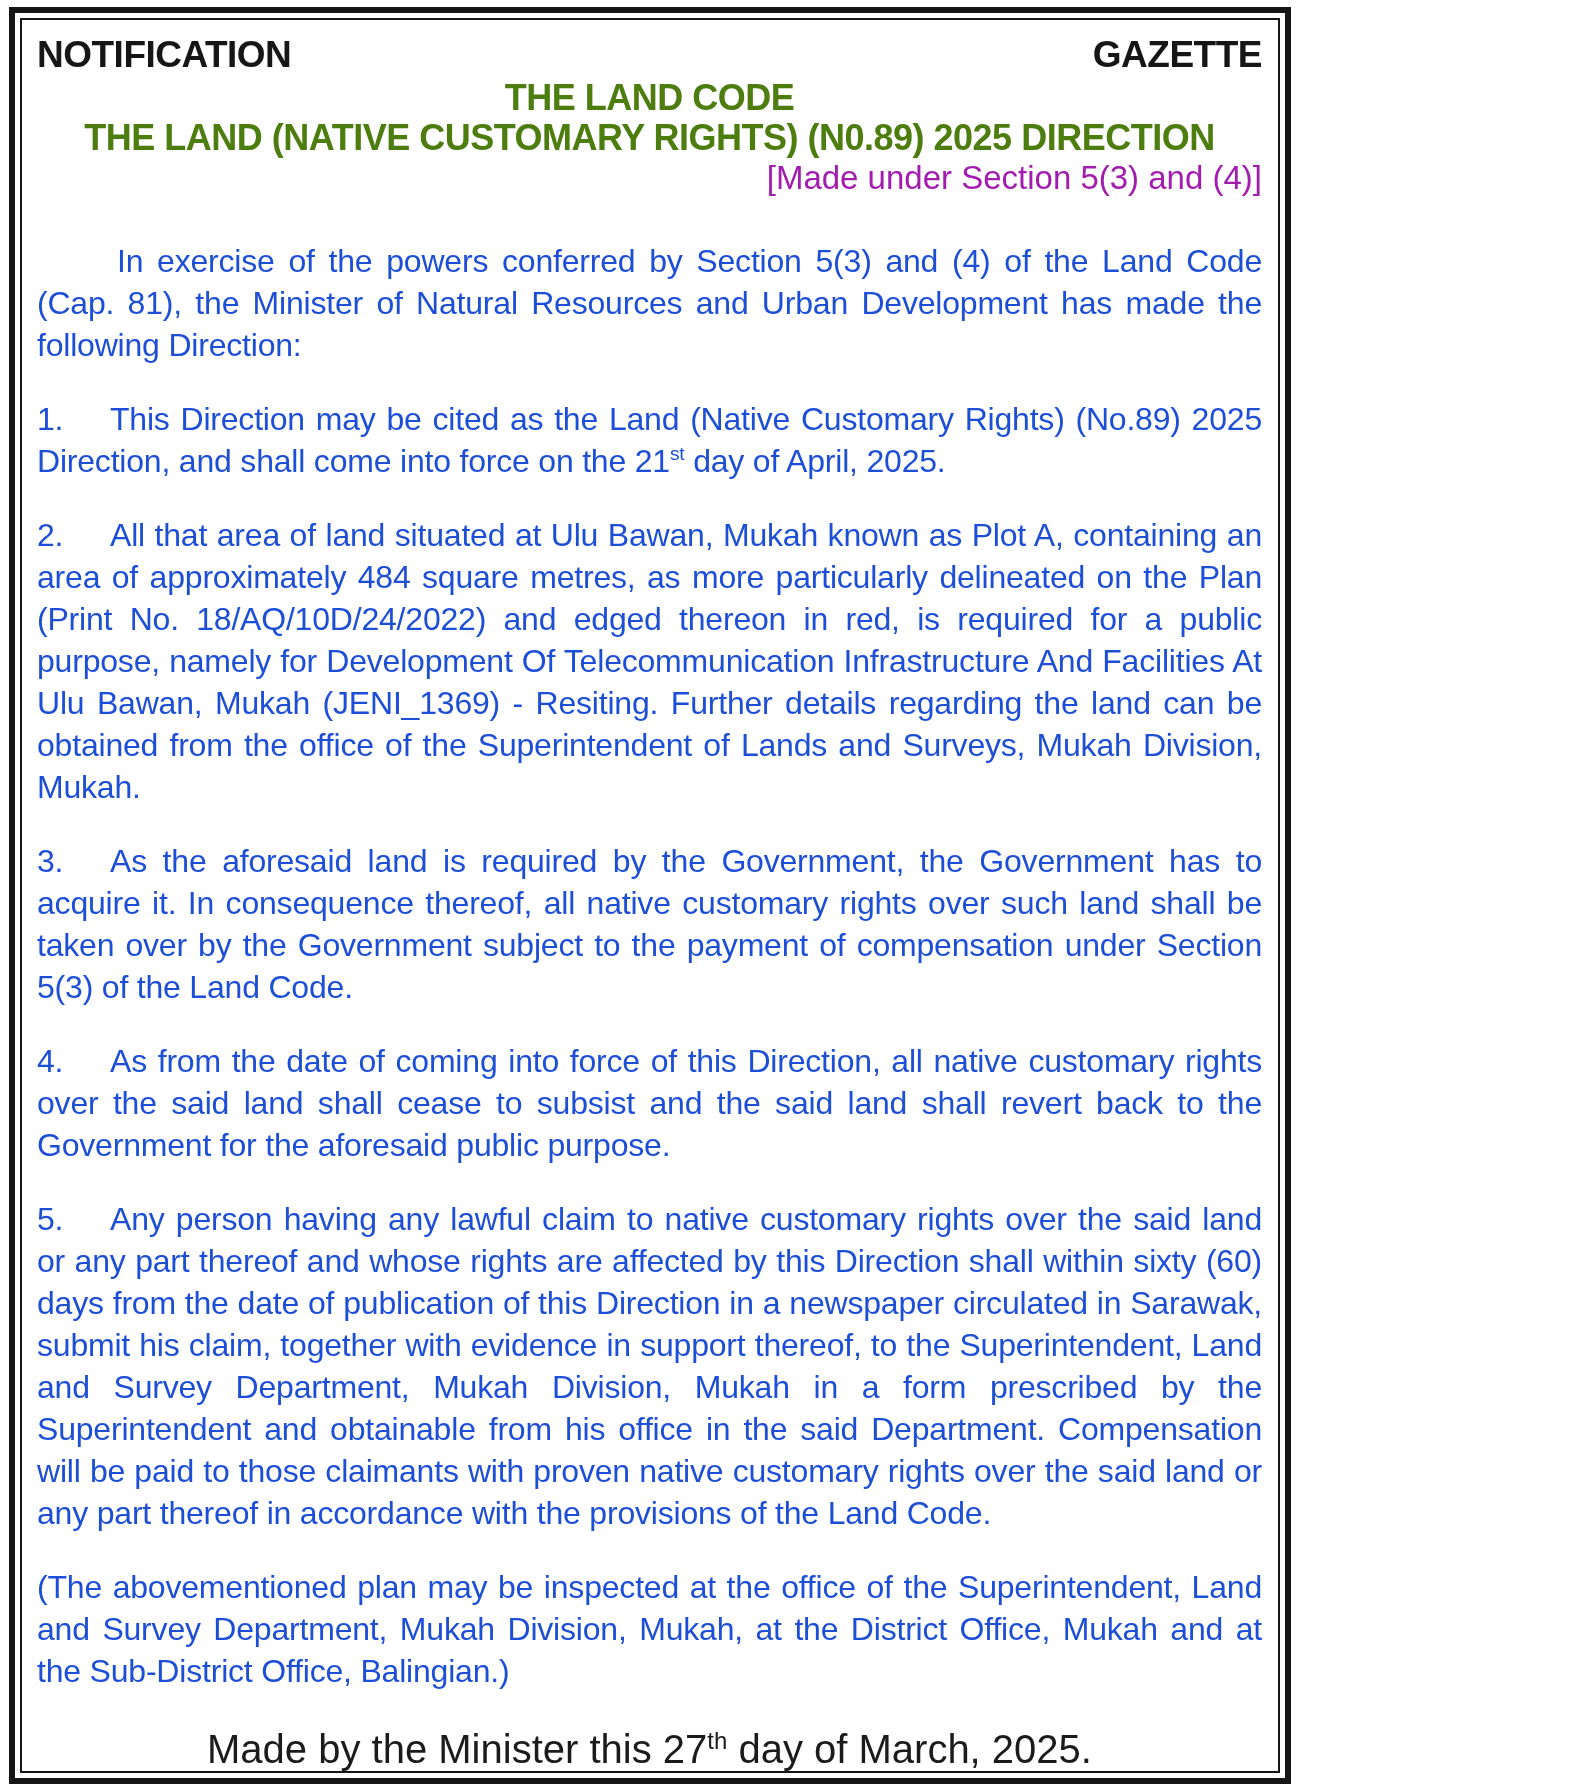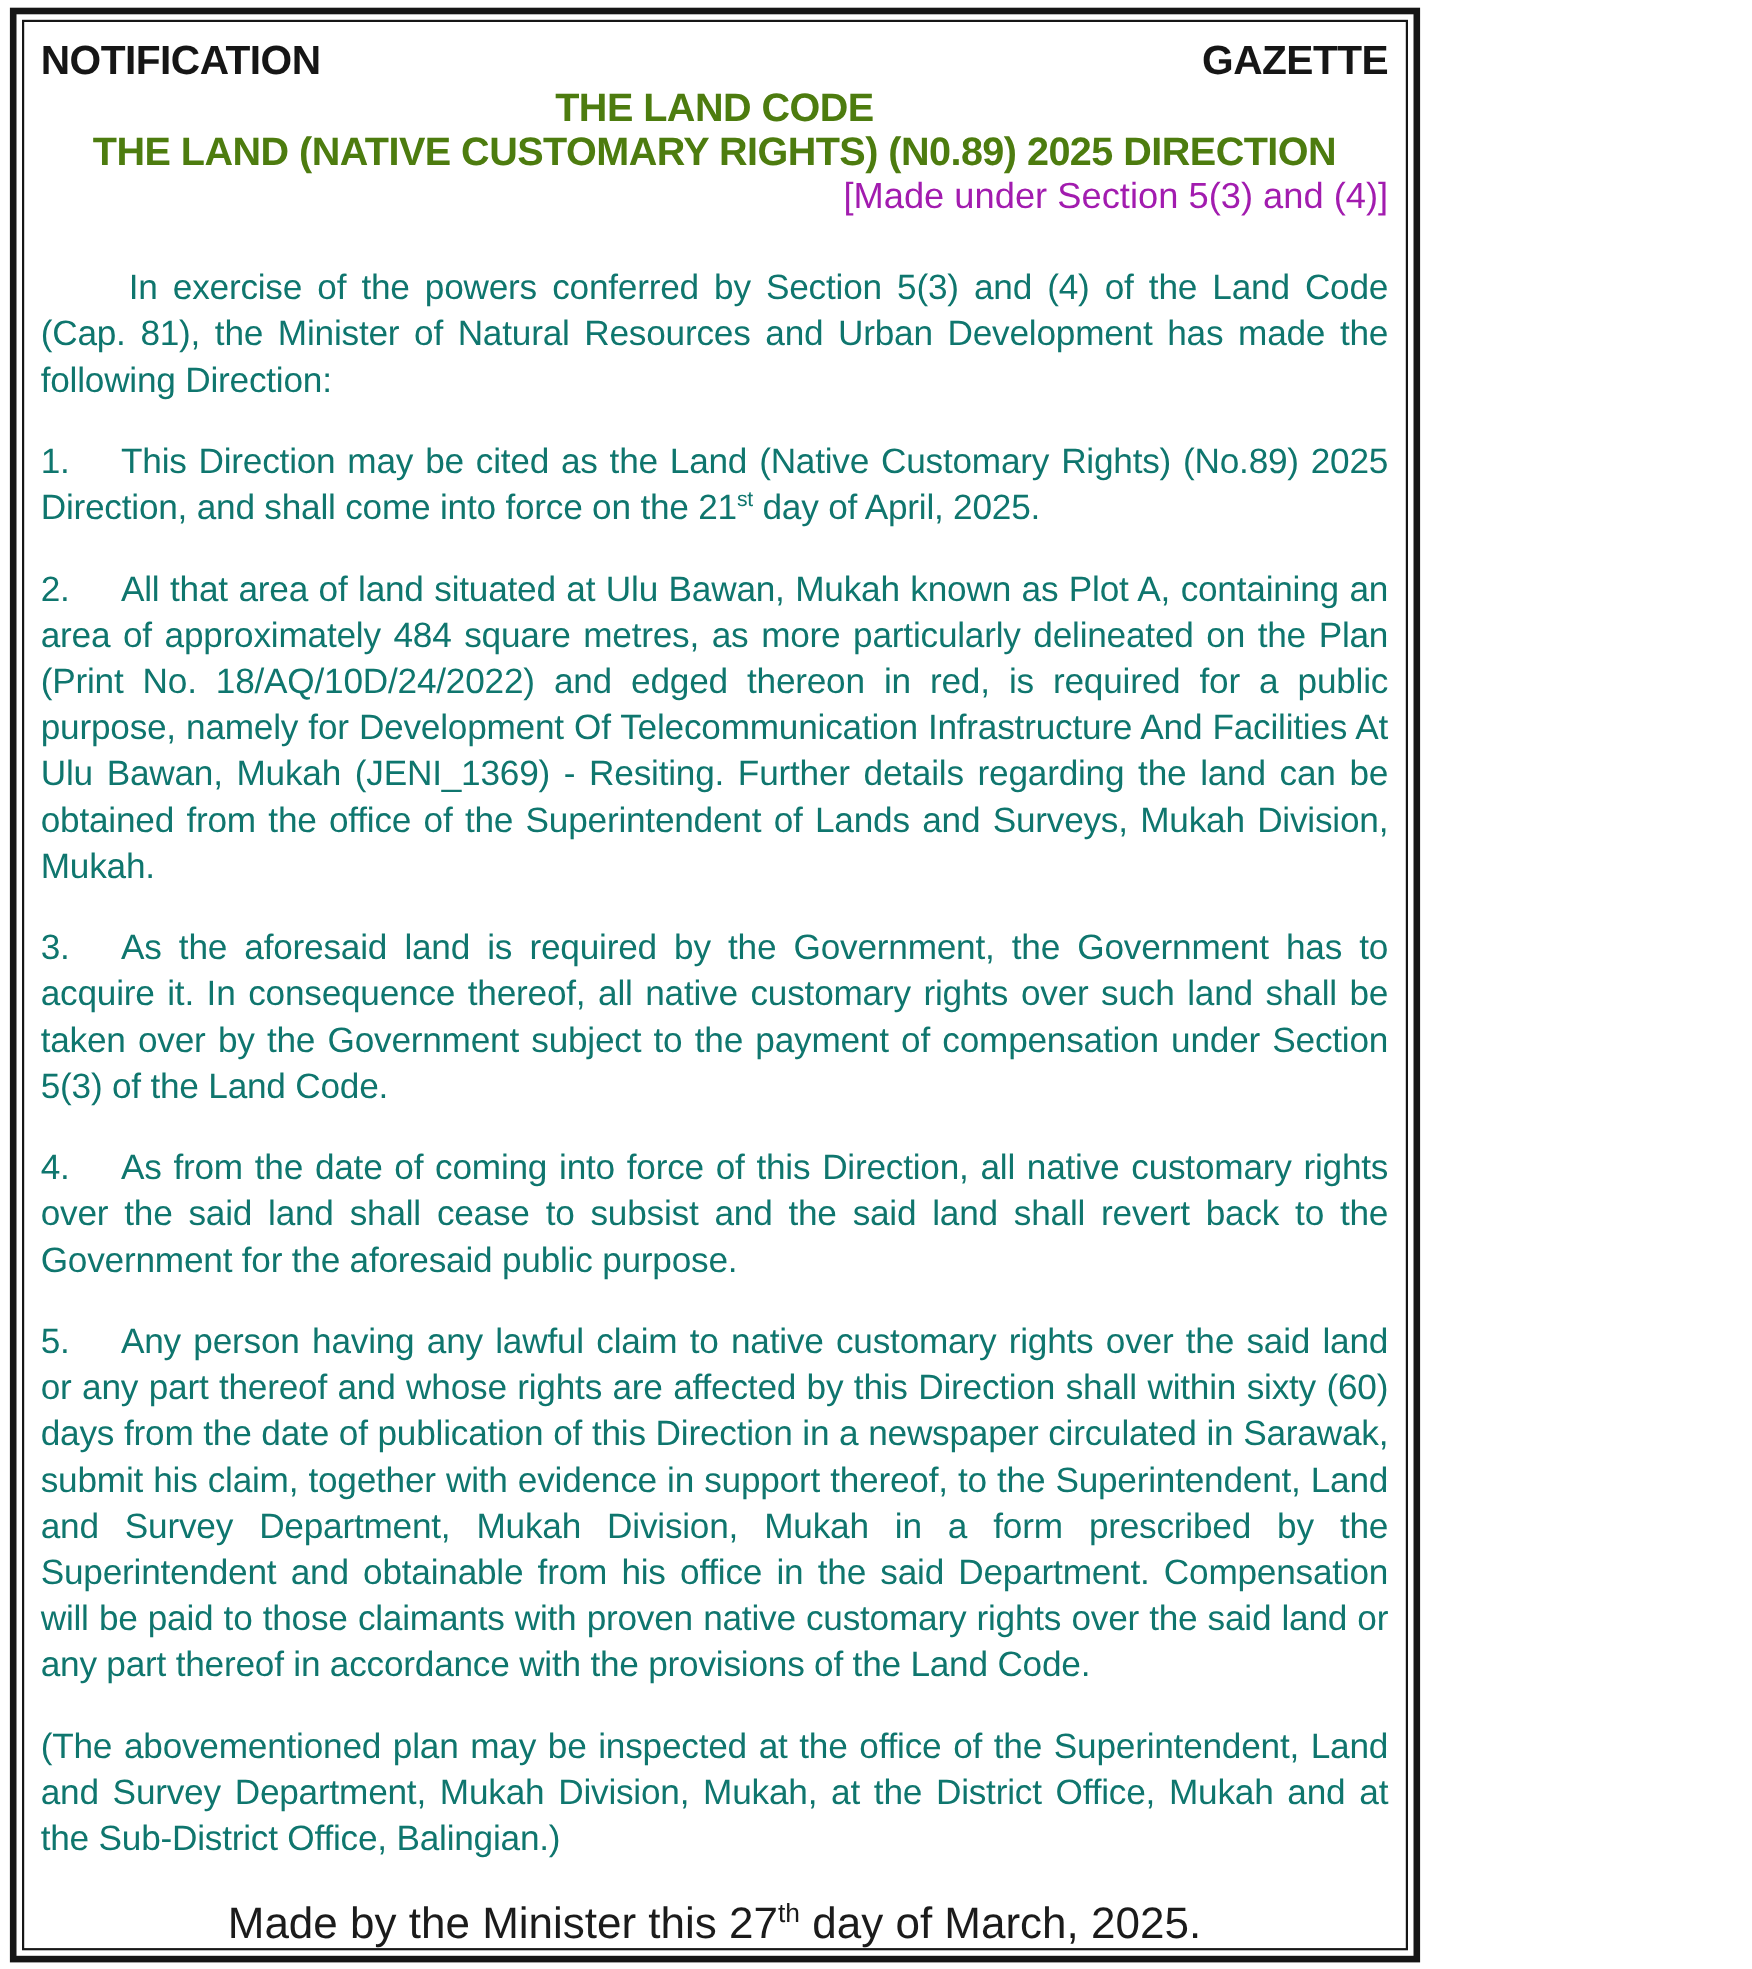--- a/index.html
+++ b/index.html
@@ -62,21 +62,21 @@
     font-weight: normal;
     line-height: 40px;
     color: #a21caf;
   }
   .para {
     font-size: 32px;
     line-height: 42px;
     letter-spacing: -0.2px;
     text-align: justify;
     margin-top: 32px;
-    color: #0f766e;
+    color: #1d4ed8;
   }
   .intro {
     text-indent: 80px;
     margin-top: 42px;
   }
   .pnum {
     display: inline-block;
     width: 73px;
   }
   sup.ss {

